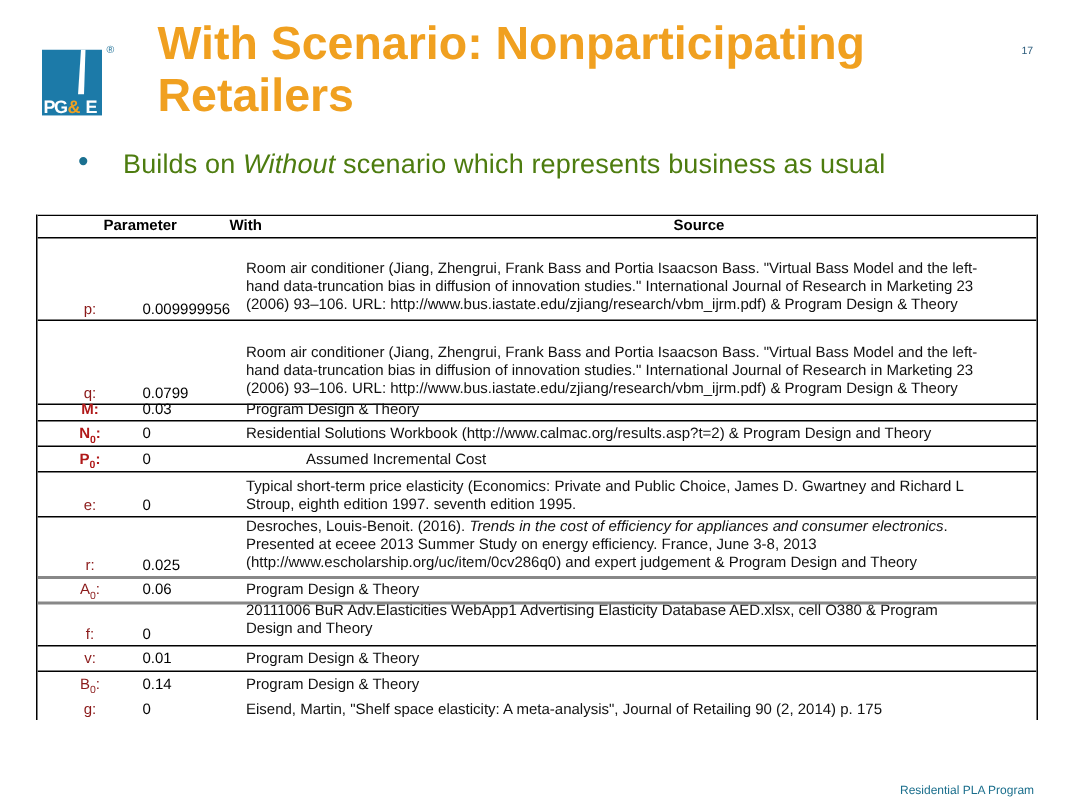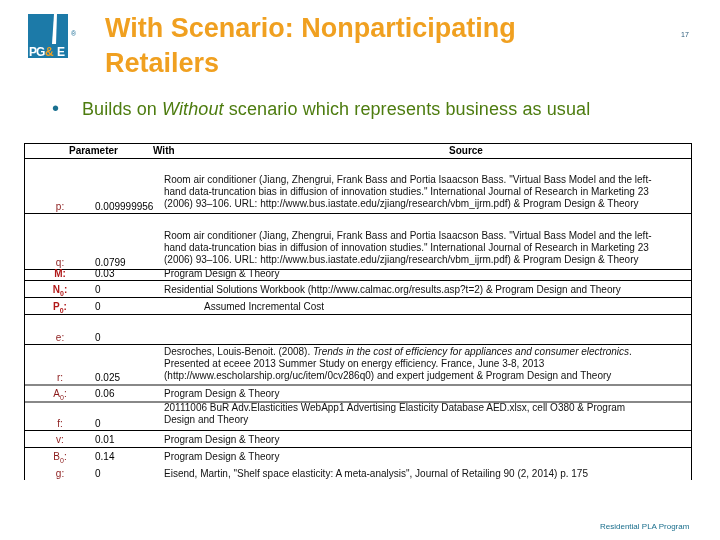--- a/index.html
+++ b/index.html
@@ -1,19 +1,19 @@
 <!DOCTYPE html>
 <html><head>
 <meta charset="utf-8">
 <style>
   html, body { margin:0; padding:0; }
   body { width:720px; height:540px; background:#ffffff; position:relative; overflow:hidden; font-family:"Liberation Sans", sans-serif; }
-  .logo { position:absolute; left:28px; top:14px; width:40px; height:44px; }
+  .logo { position:absolute; left:28px; top:33px; width:40px; height:44px; }
   .logo-reg { position:absolute; left:71px; top:30px; font-size:7px; color:#1c6e96; }
-  .title { position:absolute; left:105px; top:11px; width:520px; color:#f0a020; font-weight:bold; font-size:27px; line-height:35px; }
+  .title { position:absolute; left:105px; top:11px; width:520px; color:#f0a020; font-weight:bold; font-size:31px; line-height:35px; }
   .slide-num { position:absolute; left:681px; top:31px; font-size:7px; color:#2a5a7a; }
   .bullet-dot { position:absolute; left:52px; top:98px; font-size:20px; color:#1a7090; line-height:20px; }
   .bullet-text { position:absolute; left:82px; top:99px; font-size:18px; color:#4d7c0f; letter-spacing:0.1px; }
   .bullet-text em { font-style:italic; }
   .tbl { position:absolute; left:24px; top:143px; width:666px; height:337px; overflow:hidden; border-left:1px solid #000; border-right:1px solid #000; }
   .hdr { position:absolute; left:0; top:0; width:666px; height:14px; border-top:1px solid #000; border-bottom:1px solid #000; font-size:10px; font-weight:bold; color:#000; }
   .hdr span { position:absolute; top:1px;padding-left:40px; }
   .row { position:absolute; left:0; width:666px; border-bottom:1px solid #000; }
   .row.grey { border-bottom:2px solid #888; }
   .param { position:absolute; left:0; width:70px; text-align:center; font-size:10px; color:#8b1a1a; }
@@ -86,27 +86,31 @@
 
   <div class="row" style="top:155px;height:16px;">
     <div class="param bold" style="top:3px;"><span>P</span><sub>0</sub>:</div>
     <div class="with" style="top:3px;">0</div>
     <div class="src" style="top:3px;margin-left:40px;">Assumed Incremental Cost</div>
   </div>
 
   <div class="row" style="top:172px;height:29px;">
     <div class="param" style="top:17px;">e:</div>
     <div class="with" style="top:17px;">0</div>
+    <div class="src" style="top:4px;">
+      <div>Typical short-term price elasticity (Economics: Private and Public Choice, James D. Gwartney and Richard L</div>
+      <div>Stroup, eighth edition 1997. seventh edition 1995.</div>
+    </div>
   </div>
 
   <div class="row grey" style="top:202px;height:39px;">
     <div class="param" style="top:27px;">r:</div>
     <div class="with" style="top:27px;">0.025</div>
     <div class="src" style="top:1px;">
-      <div><span>Desroches, Louis-Benoit. (2008). </span><em>Trends in the cost of efficiency for appliances and consumer electronics</em>.</div>
+      <div><span>Desroches, Louis-Benoit. (2016). </span><em>Trends in the cost of efficiency for appliances and consumer electronics</em>.</div>
       <div>Presented at eceee 2013 Summer Study on energy efficiency. France, June 3-8, 2013</div>
       <div>(http://www.escholarship.org/uc/item/0cv286q0) and expert judgement &amp; Program Design and Theory</div>
     </div>
   </div>
 
   <div class="row grey" style="top:243px;height:15px;">
     <div class="param" style="top:2px;"><span>A</span><sub>0</sub>:</div>
     <div class="with" style="top:2px;">0.06</div>
     <div class="src" style="top:2px;">Program Design &amp; Theory</div>
   </div>

